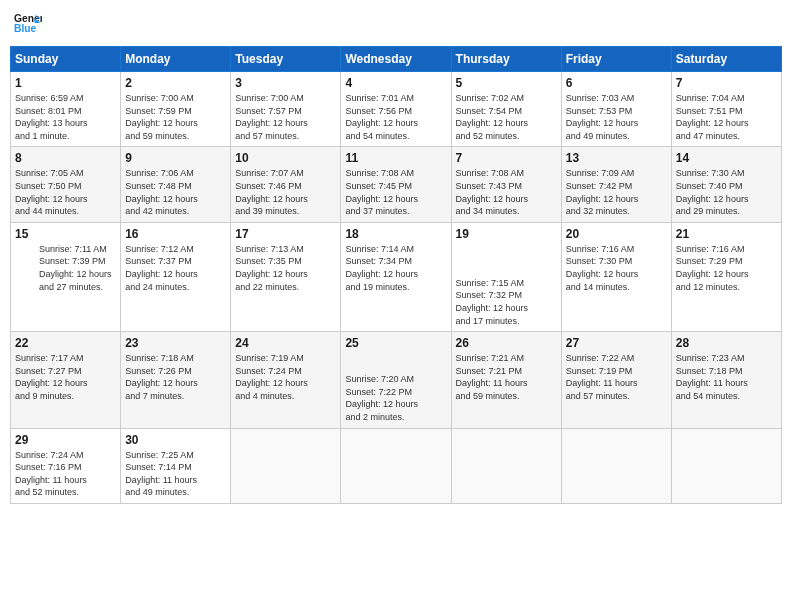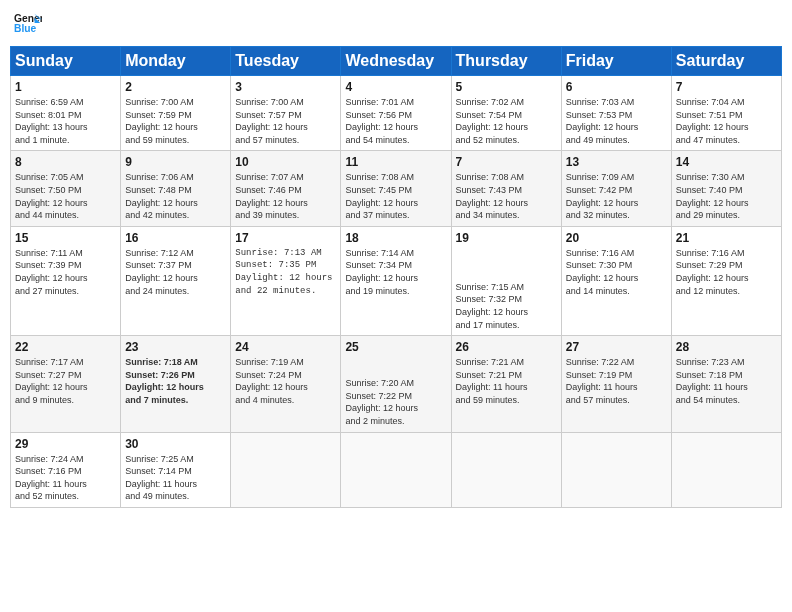--- a/index.html
+++ b/index.html
@@ -40,21 +40,21 @@
       margin-top: 2px;
     }
     .calendar {
       width: 100%;
       border-collapse: collapse;
       border: 1px solid #ccc;
     }
     .calendar th {
       background: #1565C0;
       color: #fff;
-      font-size: 16px;
+      font-size: 12px;
       font-weight: bold;
       padding: 5px 4px;
       text-align: left;
       border: 1px solid #1976D2;
     }
     .calendar td {
       vertical-align: top;
       border: 1px solid #ccc;
       padding: 4px 4px;
       font-size: 9.5px;
@@ -211,35 +211,35 @@
           <span class="day-number">14</span>
           <div class="day-info" style="white-space: pre-line;">Sunrise: 7:30 AM
 Sunset: 7:40 PM
 Daylight: 12 hours
 and 29 minutes.</div>
         </td>
       </tr>
       <tr>
         <td>
           <span class="day-number">15</span>
-          <div class="day-info" style="white-space: pre-line;">Sunrise: 7:11 AM
+          <div class="day-info" style="white-space: pre-line; margin-left: 24px;">Sunrise: 7:11 AM
 Sunset: 7:39 PM
 Daylight: 12 hours
 and 27 minutes.</div>
         </td>
         <td>
           <span class="day-number">16</span>
           <div class="day-info" style="white-space: pre-line;">Sunrise: 7:12 AM
 Sunset: 7:37 PM
 Daylight: 12 hours
 and 24 minutes.</div>
         </td>
         <td>
           <span class="day-number">17</span>
-          <div class="day-info" style="white-space: pre-line; font-family: Liberation Mono, monospace;">Sunrise: 7:13 AM
+          <div class="day-info" style="white-space: pre-line;">Sunrise: 7:13 AM
 Sunset: 7:35 PM
 Daylight: 12 hours
 and 22 minutes.</div>
         </td>
         <td>
           <span class="day-number">18</span>
           <div class="day-info" style="white-space: pre-line;">Sunrise: 7:14 AM
 Sunset: 7:34 PM
 Daylight: 12 hours
 and 19 minutes.</div>
@@ -269,21 +269,21 @@
       <tr>
         <td>
           <span class="day-number">22</span>
           <div class="day-info" style="white-space: pre-line;">Sunrise: 7:17 AM
 Sunset: 7:27 PM
 Daylight: 12 hours
 and 9 minutes.</div>
         </td>
         <td>
           <span class="day-number">23</span>
-          <div class="day-info" style="white-space: pre-line; font-weight: bold;">Sunrise: 7:18 AM
+          <div class="day-info" style="white-space: pre-line;">Sunrise: 7:18 AM
 Sunset: 7:26 PM
 Daylight: 12 hours
 and 7 minutes.</div>
         </td>
         <td>
           <span class="day-number">24</span>
           <div class="day-info" style="white-space: pre-line;">Sunrise: 7:19 AM
 Sunset: 7:24 PM
 Daylight: 12 hours
 and 4 minutes.</div>

